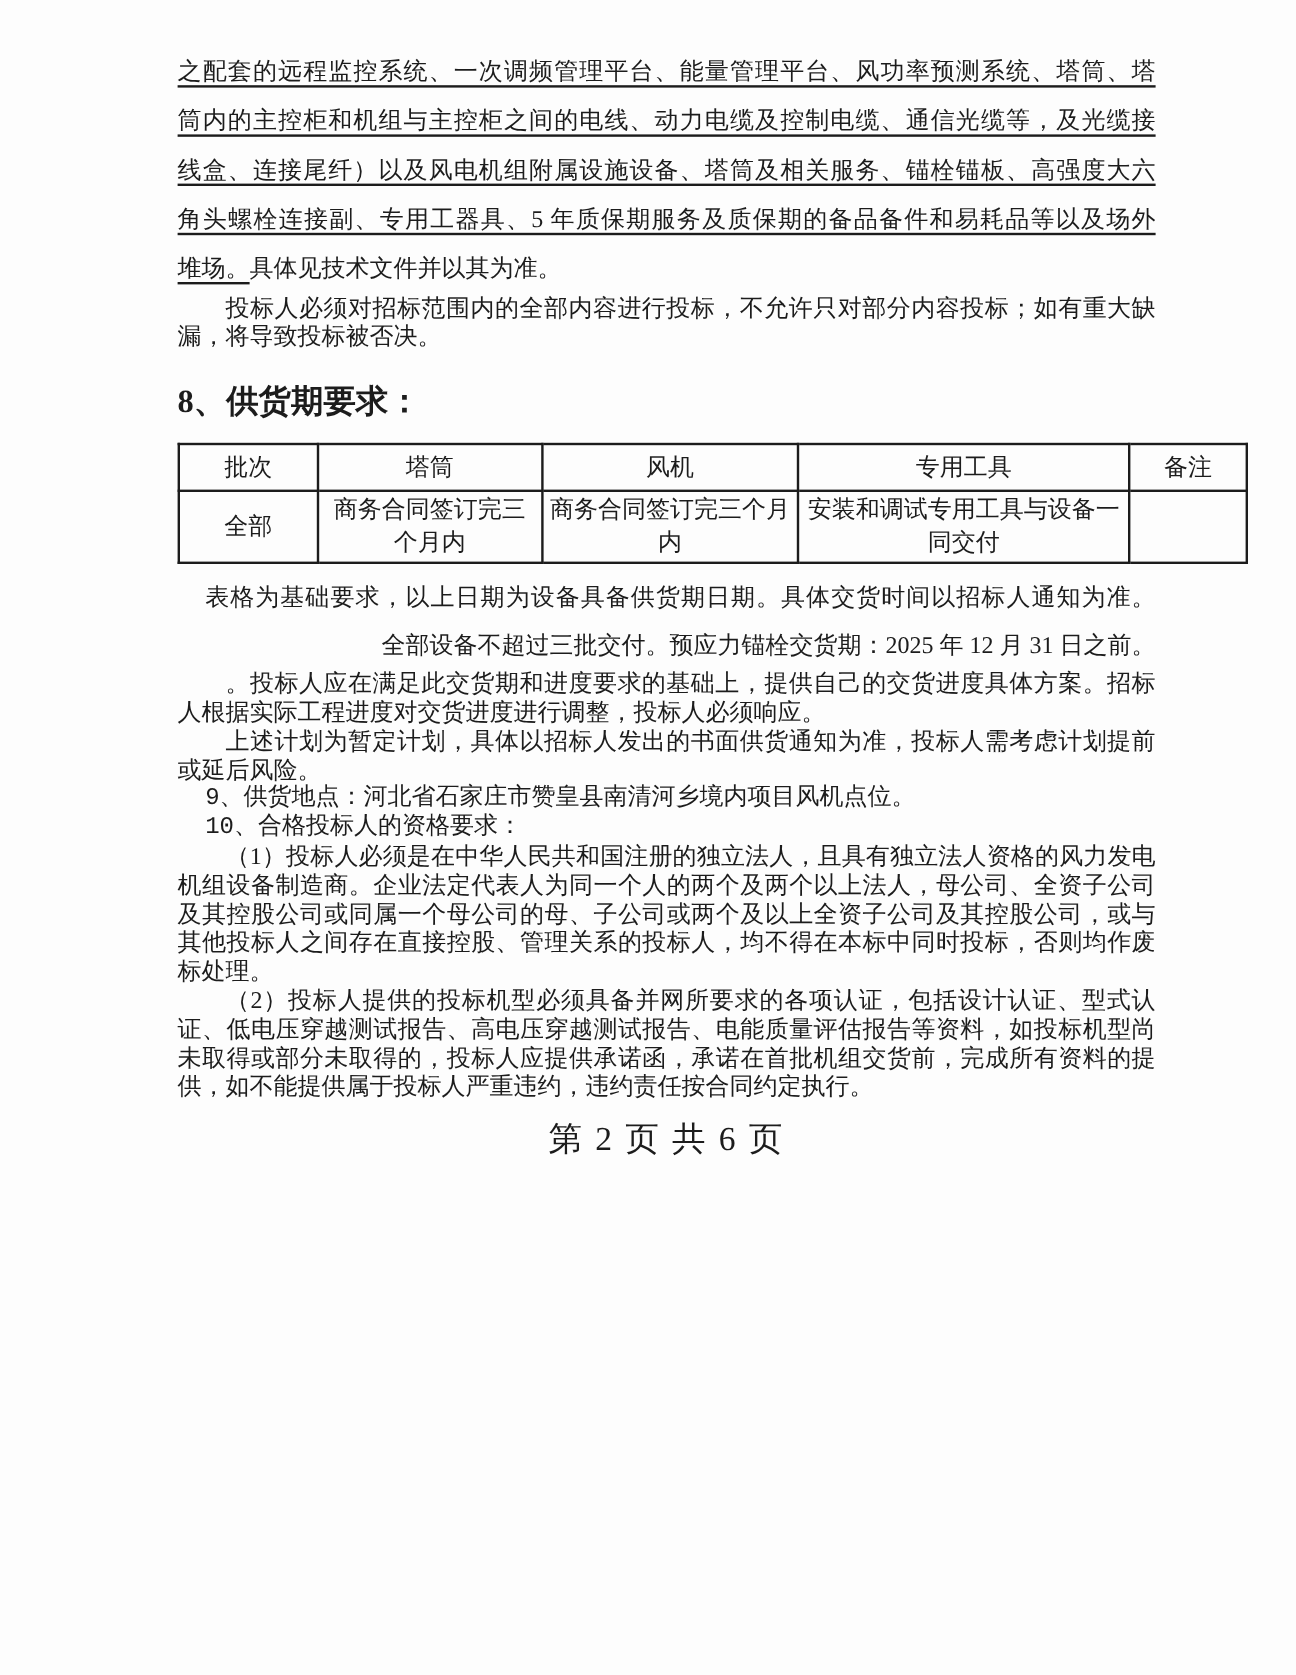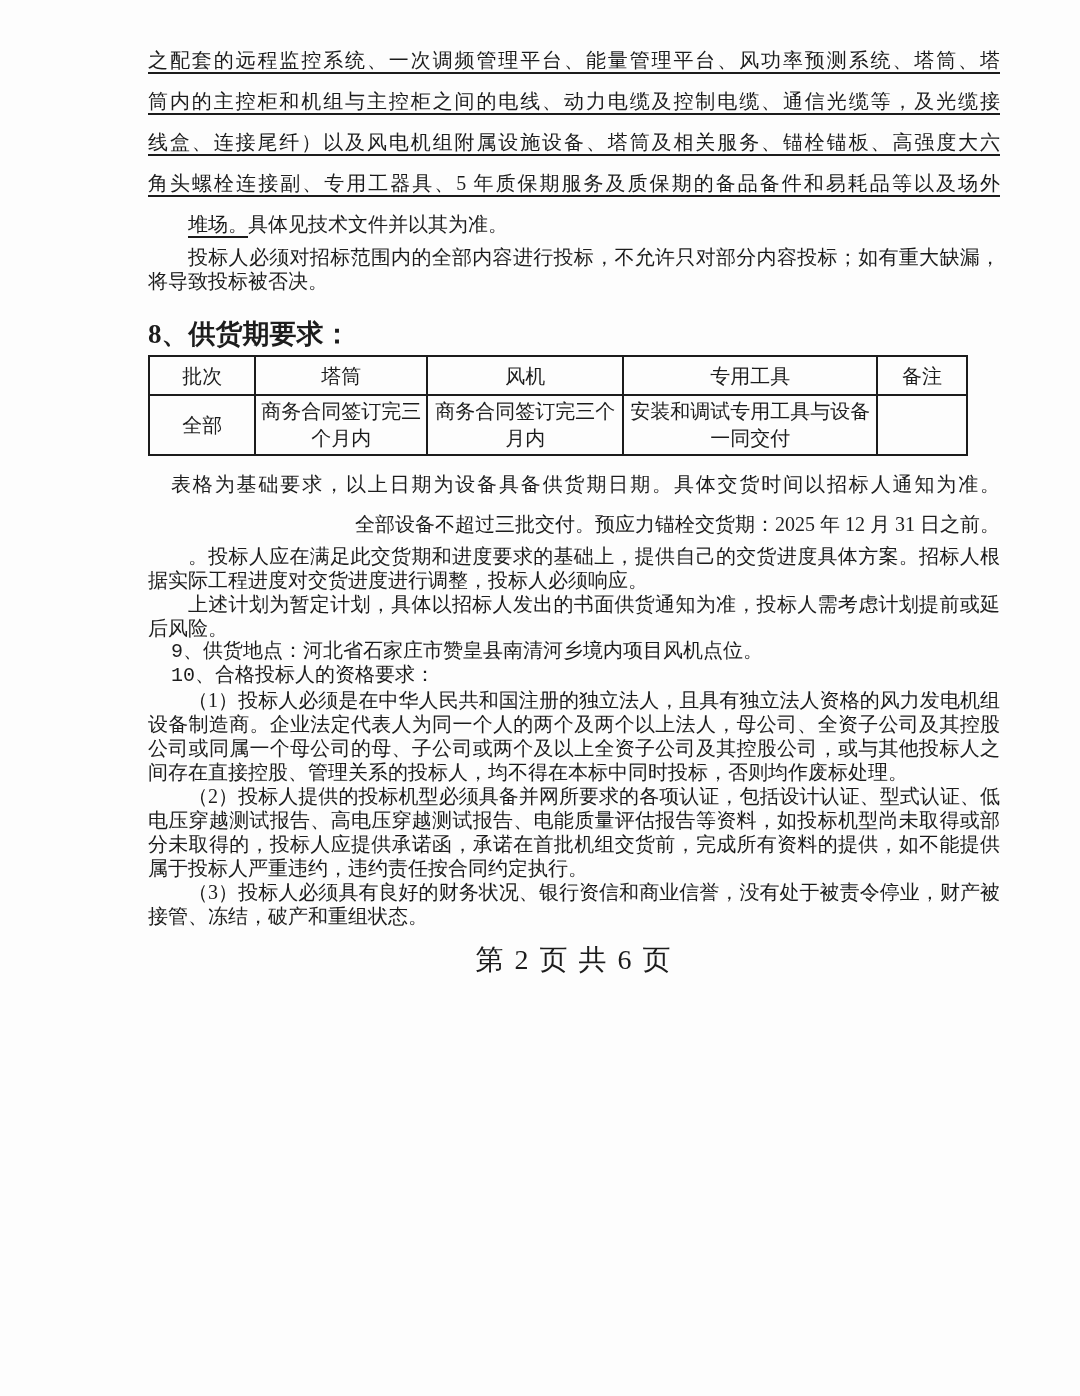--- a/index.html
+++ b/index.html
@@ -8,35 +8,34 @@
     background: #fdfdfd;
   }
   .page {
     position: relative;
     box-sizing: border-box;
     width: 1080px;
     height: 1396px;
     background: #fdfdfd;
     color: #1c1c1c;
     font-family: "Liberation Serif", "DejaVu Serif", serif;
-    padding: 40px 80px 0 148px;
+    padding: 40px 117px 0 148px;
     overflow: hidden;
   }
   
   .intro .jline {
     font-size: 20px;
     line-height: 41px;
     text-align: justify;
     text-align-last: justify;
     white-space: normal;
   }
   .intro .jline.lastline {
     text-align: left;
     text-align-last: left;
-    margin-left: 40px;
   }
   .u {
     text-decoration: underline;
     text-decoration-thickness: 1.5px;
     text-underline-offset: 5px;
   }
   p.para {
     margin: 0;
     font-size: 20px;
     line-height: 24px;
@@ -47,21 +46,22 @@
   .mt6  { margin-top: 6px; }
   h2.heading8 {
     margin: 20px 0 0 0;
     font-size: 27px;
     line-height: 42px;
     font-weight: 700;
   }
   table.delivery {
     border-collapse: collapse;
     table-layout: fixed;
-    width: 820px;
+    width: 892px;
+    margin-top: 14px;
   }
   table.delivery th,
   table.delivery td {
     border: 2px solid #1c1c1c;
     font-weight: normal;
     font-size: 20px;
     text-align: center;
     vertical-align: middle;
     padding: 0 4px;
     overflow: hidden;
@@ -149,17 +149,16 @@
 
   <p class="para indent2">。投标人应在满足此交货期和进度要求的基础上，提供自己的交货进度具体方案。招标人根据实际工程进度对交货进度进行调整，投标人必须响应。</p>
   <p class="para indent2">上述计划为暂定计划，具体以招标人发出的书面供货通知为准，投标人需考虑计划提前或延后风险。</p>
 
   <p class="para indent1">9、供货地点：河北省石家庄市赞皇县南清河乡境内项目风机点位。</p>
 
   <p class="para indent1">10、合格投标人的资格要求：</p>
 
   <p class="para indent2 mt6">（1）投标人必须是在中华人民共和国注册的独立法人，且具有独立法人资格的风力发电机组设备制造商。企业法定代表人为同一个人的两个及两个以上法人，母公司、全资子公司及其控股公司或同属一个母公司的母、子公司或两个及以上全资子公司及其控股公司，或与其他投标人之间存在直接控股、管理关系的投标人，均不得在本标中同时投标，否则均作废标处理。</p>
   <p class="para indent2 mt6">（2）投标人提供的投标机型必须具备并网所要求的各项认证，包括设计认证、型式认证、低电压穿越测试报告、高电压穿越测试报告、电能质量评估报告等资料，如投标机型尚未取得或部分未取得的，投标人应提供承诺函，承诺在首批机组交货前，完成所有资料的提供，如不能提供属于投标人严重违约，违约责任按合同约定执行。</p>
-  <p class="para indent2 mt6">（3）投标人必须具有良好的财务状况、银行资信和商业信誉，没有处于被责令停业，财产被接管、冻结，破产和重组状态。</p>
 
   <div class="footer">第 2 页 共 6 页</div>
 
 </div>
 
 </body></html>

